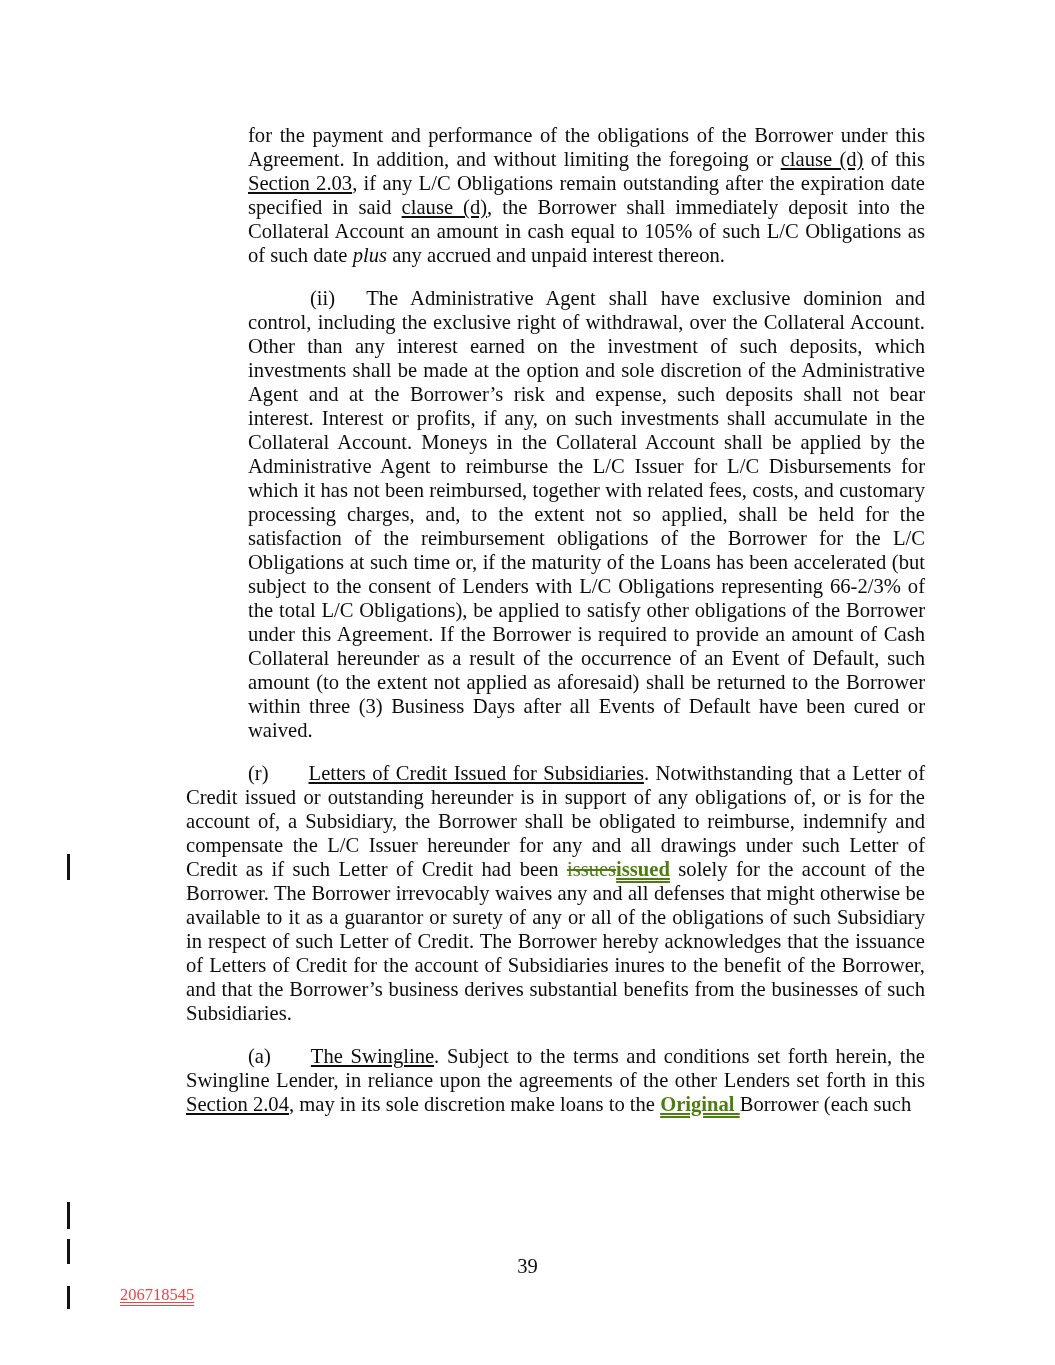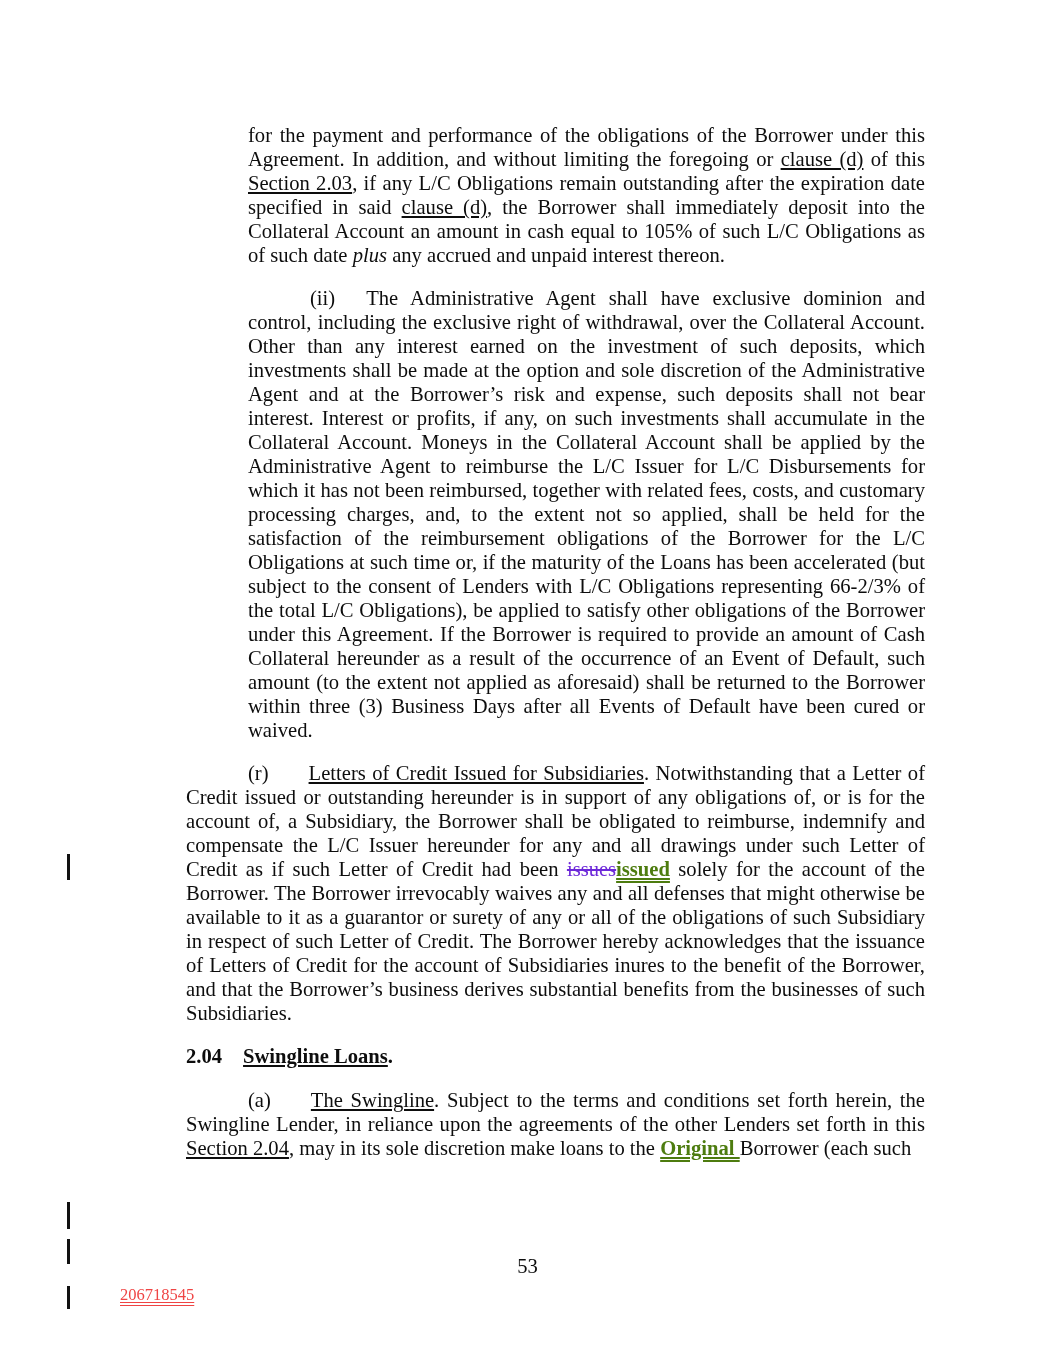--- a/index.html
+++ b/index.html
@@ -17,21 +17,21 @@
   .para{text-align:justify;margin:0 0 19px 0;}
   .block{margin-left:62px;}
   .indent-first{text-indent:62px;}
   .heading{margin-bottom:20px;}
   
   .run.n{}
   .run.u{text-decoration:underline;}
   .run.i{font-style:italic;}
   .run.b{font-weight:bold;}
   .run.bu{font-weight:bold;text-decoration:underline;}
-  .run.del{color:#6d28d9;text-decoration:line-through;}
+  .run.del{color:#4d7c0f;text-decoration:line-through;}
   .run.ins{color:#4d7c0f;text-decoration:underline double;text-underline-offset:2px;font-weight:bold;}
   .run.tab{display:inline-block;width:40px;}
   .p-ii .run.tab{width:31px;}
   .p-head .run.tab{width:21px;}
   
   .change-bar{position:absolute;left:67px;width:2.5px;background:#111;}
   .bar-1{top:854px;height:26px;}
   .bar-2{top:1202px;height:27px;}
   .bar-3{top:1239px;height:25px;}
   .bar-4{top:1286px;height:23px;}
@@ -49,27 +49,26 @@
 <div class="page">
 
   <div class="content">
     <div class="para block"><span class="run n">for the payment and performance of the obligations of the Borrower under this Agreement. In addition, and without limiting the foregoing or </span><span class="run u">clause (d)</span><span class="run n"> of this </span><span class="run u">Section 2.03</span><span class="run n">, if any L/C Obligations remain outstanding after the expiration date specified in said </span><span class="run u">clause (d)</span><span class="run n">, the Borrower shall immediately deposit into the Collateral Account an amount in cash equal to 105% of such L/C Obligations as of such date </span><span class="run i">plus</span><span class="run n"> any accrued and unpaid interest thereon.</span></div>
 
     <div class="para block indent-first p-ii"><span class="run n">(ii)</span><span class="run tab"></span><span class="run n">The Administrative Agent shall have exclusive dominion and control, including the exclusive right of withdrawal, over the Collateral Account. Other than any interest earned on the investment of such deposits, which investments shall be made at the option and sole discretion of the Administrative Agent and at the Borrower’s risk and expense, such deposits shall not bear interest. Interest or profits, if any, on such investments shall accumulate in the Collateral Account. Moneys in the Collateral Account shall be applied by the Administrative Agent to reimburse the L/C Issuer for L/C Disbursements for which it has not been reimbursed, together with related fees, costs, and customary processing charges, and, to the extent not so applied, shall be held for the satisfaction of the reimbursement obligations of the Borrower for the L/C Obligations at such time or, if the maturity of the Loans has been accelerated (but subject to the consent of Lenders with L/C Obligations representing 66-2/3% of the total L/C Obligations), be applied to satisfy other obligations of the Borrower under this Agreement. If the Borrower is required to provide an amount of Cash Collateral hereunder as a result of the occurrence of an Event of Default, such amount (to the extent not applied as aforesaid) shall be returned to the Borrower within three (3) Business Days after all Events of Default have been cured or waived.</span></div>
 
     <div class="para indent-first"><span class="run n">(r)</span><span class="run tab"></span><span class="run u">Letters of Credit Issued for Subsidiaries</span><span class="run n">. Notwithstanding that a Letter of Credit issued or outstanding hereunder is in support of any obligations of, or is for the account of, a Subsidiary, the Borrower shall be obligated to reimburse, indemnify and compensate the L/C Issuer hereunder for any and all drawings under such Letter of Credit as if such Letter of Credit had been </span><span class="run del">issues</span><span class="run ins">issued</span><span class="run n"> solely for the account of the Borrower. The Borrower irrevocably waives any and all defenses that might otherwise be available to it as a guarantor or surety of any or all of the obligations of such Subsidiary in respect of such Letter of Credit. The Borrower hereby acknowledges that the issuance of Letters of Credit for the account of Subsidiaries inures to the benefit of the Borrower, and that the Borrower’s business derives substantial benefits from the businesses of such Subsidiaries.</span></div>
 
 
-    <div class="para heading p-head"><span class="run b">2.04</span><span class="run tab"></span><span class="run bu">Swingline Loans</span><span class="run b">.</span></div>
 
     <div class="para indent-first"><span class="run n">(a)</span><span class="run tab"></span><span class="run u">The Swingline</span><span class="run n">. Subject to the terms and conditions set forth herein, the Swingline Lender, in reliance upon the agreements of the other Lenders set forth in this </span><span class="run u">Section 2.04</span><span class="run n">, may in its sole discretion make loans to the </span><span class="run ins">Original </span><span class="run n">Borrower (each such</span></div>
   </div>
 
   <div class="change-bar bar-1"></div>
   <div class="change-bar bar-2"></div>
   <div class="change-bar bar-3"></div>
   <div class="change-bar bar-4"></div>
 
-  <div class="page-number">53</div>
+  <div class="page-number">39</div>
 
   <div class="doc-id">206718545</div>
 
 </div>
 
 </body></html>

